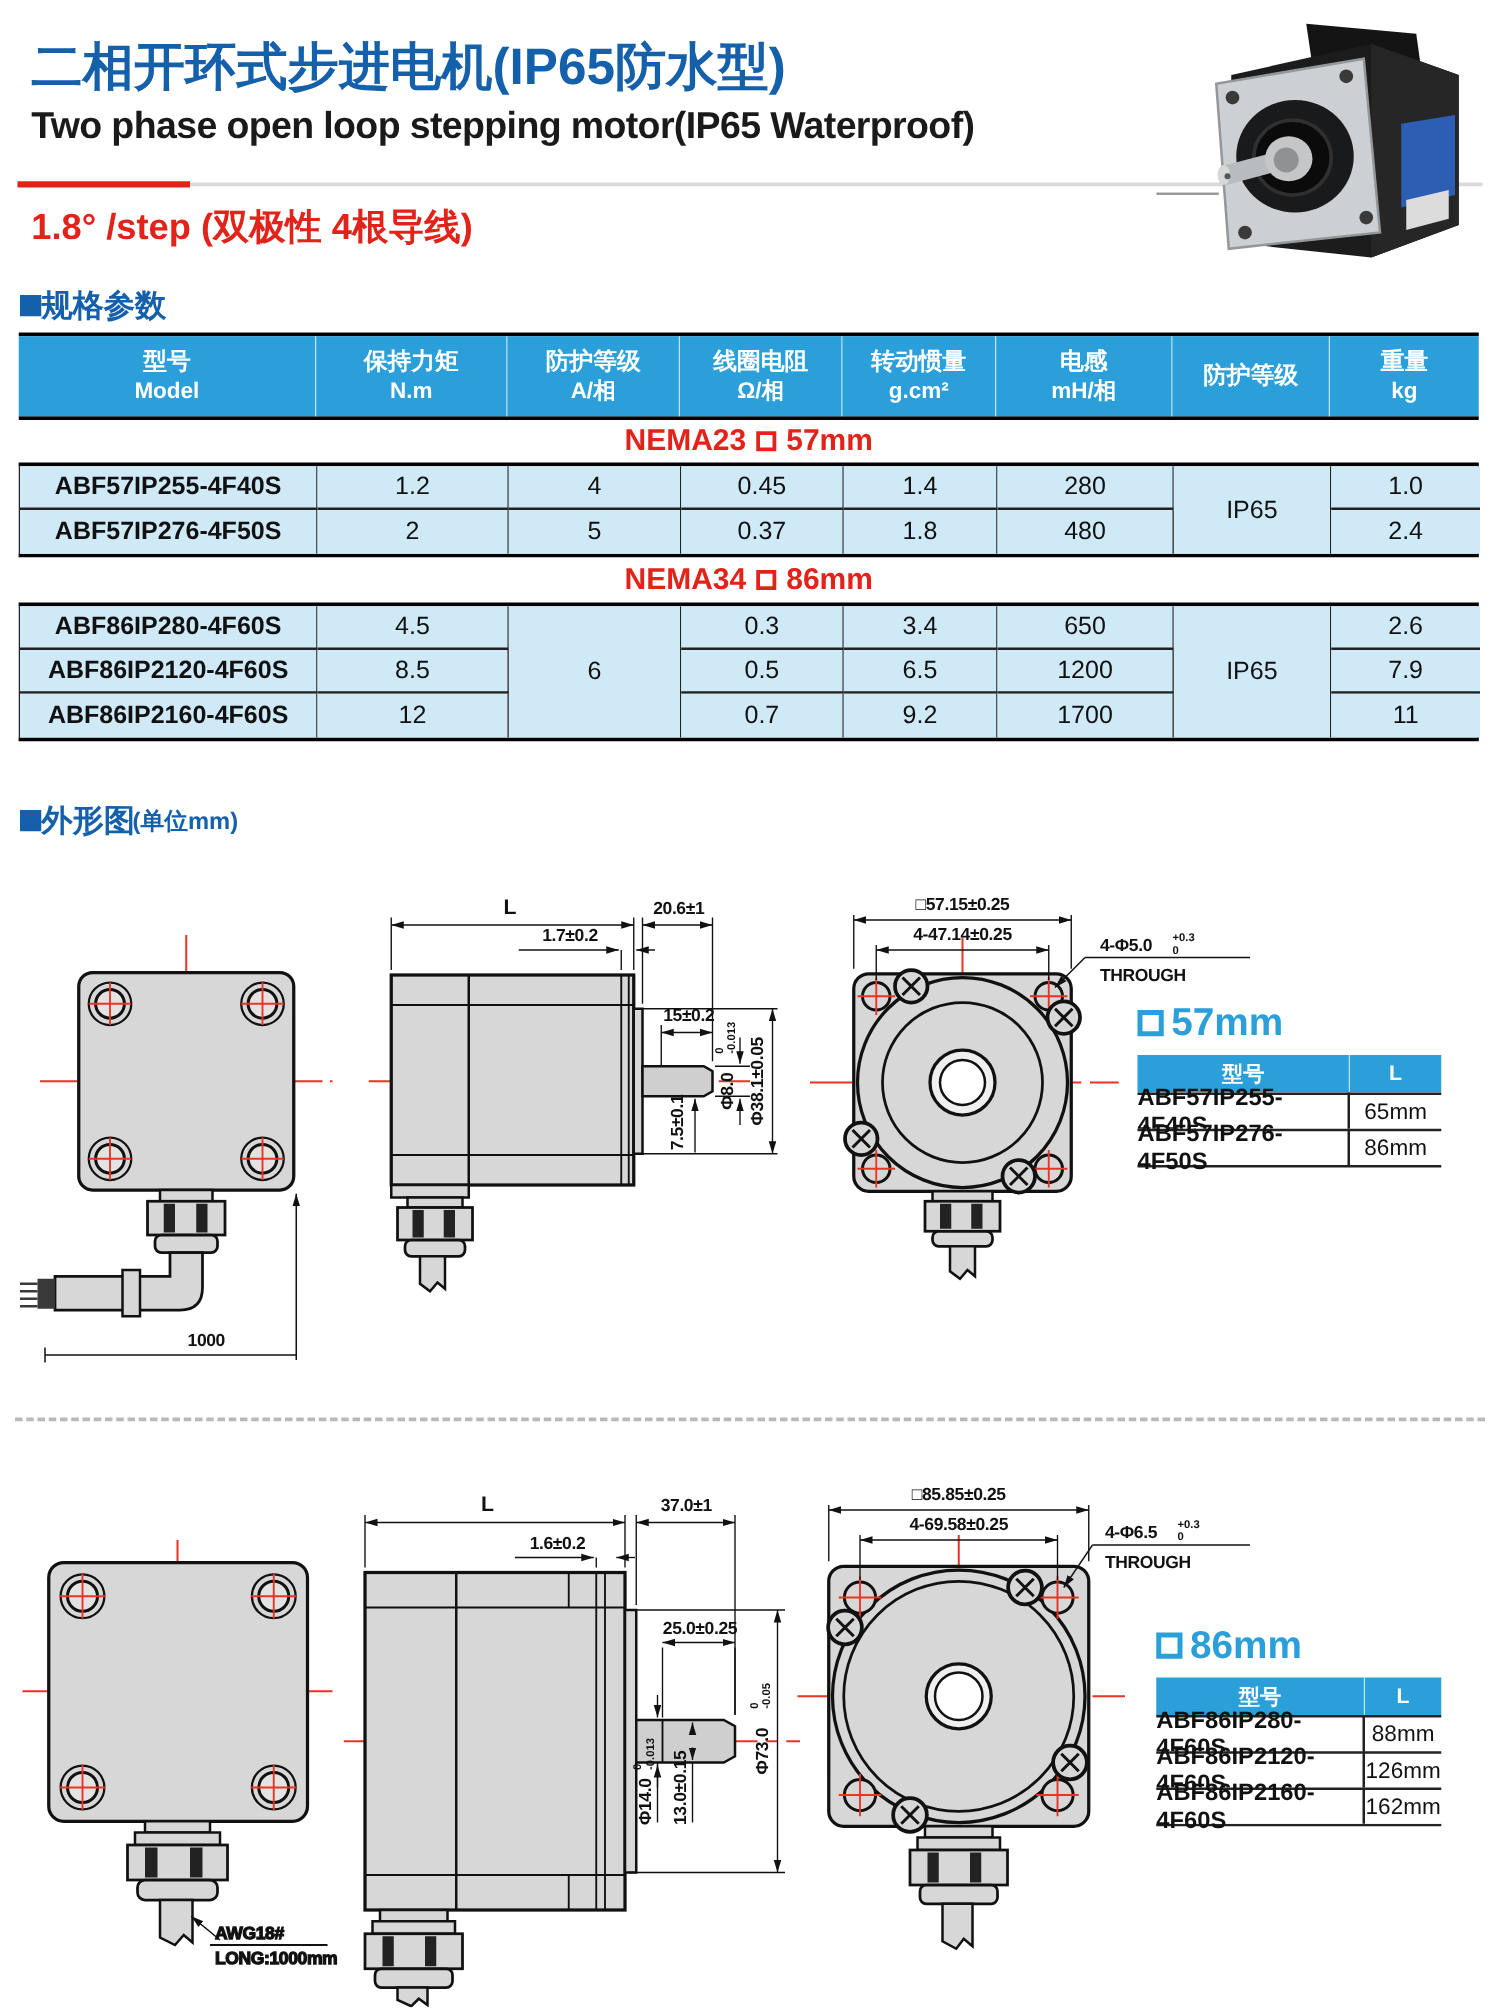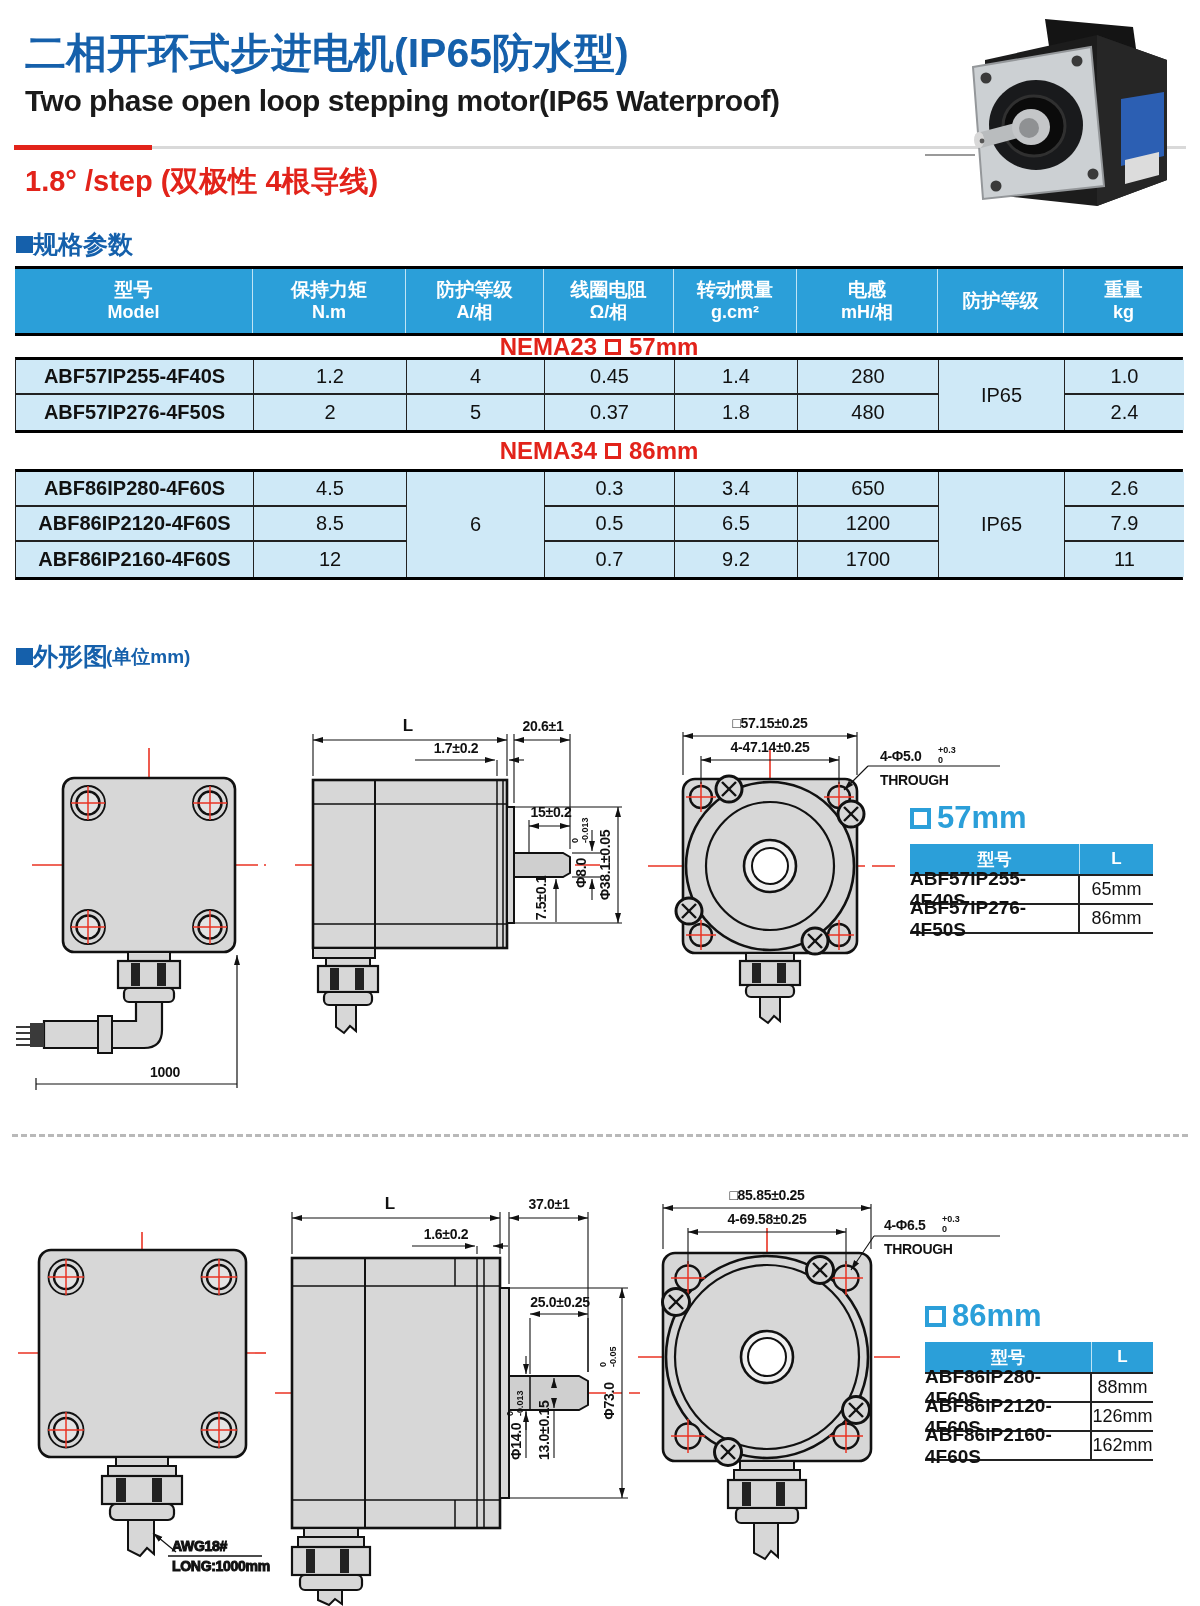--- a/index.html
+++ b/index.html
@@ -19,21 +19,21 @@
   .sec-title .unit { font-size:19px; font-weight:bold; color:#1560ab; margin-left:-2px; }
 
   
   .spec { position:absolute; left:15px; top:266px; width:1168px; }
   .grid8 { display:grid; grid-template-columns:238px 153px 138px 130px 123px 141px 126px 119px; width:1168px; }
   .spec-head { border-top:3px solid #000; border-bottom:3px solid #000; }
   .spec-head .hc { background:#2b9fd9; color:#fff; height:64px; display:flex; flex-direction:column; justify-content:center; align-items:center; border-right:1px solid #bfe4f5; line-height:1.18; }
   .spec-head .hc:last-child { border-right:none; }
   .hc .l1 { font-size:19px; font-weight:bold; }
   .hc .l2 { font-size:18px; font-weight:bold; }
-  .band { height:21px; display:flex; align-items:center; justify-content:center; gap:8px; background:#fff; }
+  .band { height:34px; display:flex; align-items:center; justify-content:center; gap:8px; background:#fff; }
   .band .b-txt { color:#e2231a; font-size:24px; font-weight:bold; }
   .band .b-sq { width:16px; height:16px; border:3px solid #e2231a; background:#fff; }
   .spec-group { border-top:3px solid #000; border-bottom:3px solid #000; border-left:1px solid #222; border-right:1px solid #222; }
   .spec-group .c { background:#cfe9f7; display:flex; align-items:center; justify-content:center; font-size:20px; color:#111; border-right:1.5px solid #222; border-bottom:2px solid #222; height:35px; }
   .spec-group .c.model { font-weight:bold; }
   .spec-group .c.span { height:auto; }
   .spec-group .c.lastrow { border-bottom:none; }
   .spec-group .c.lastcol { border-right:none; }
 
   

